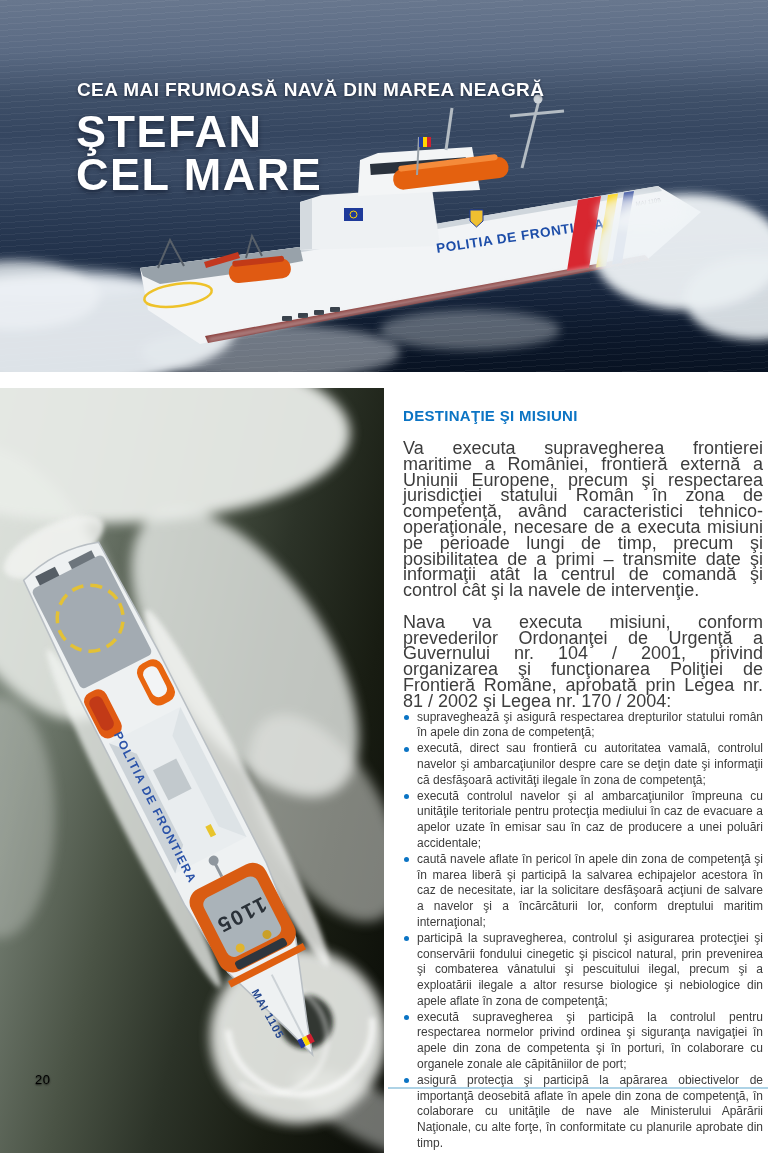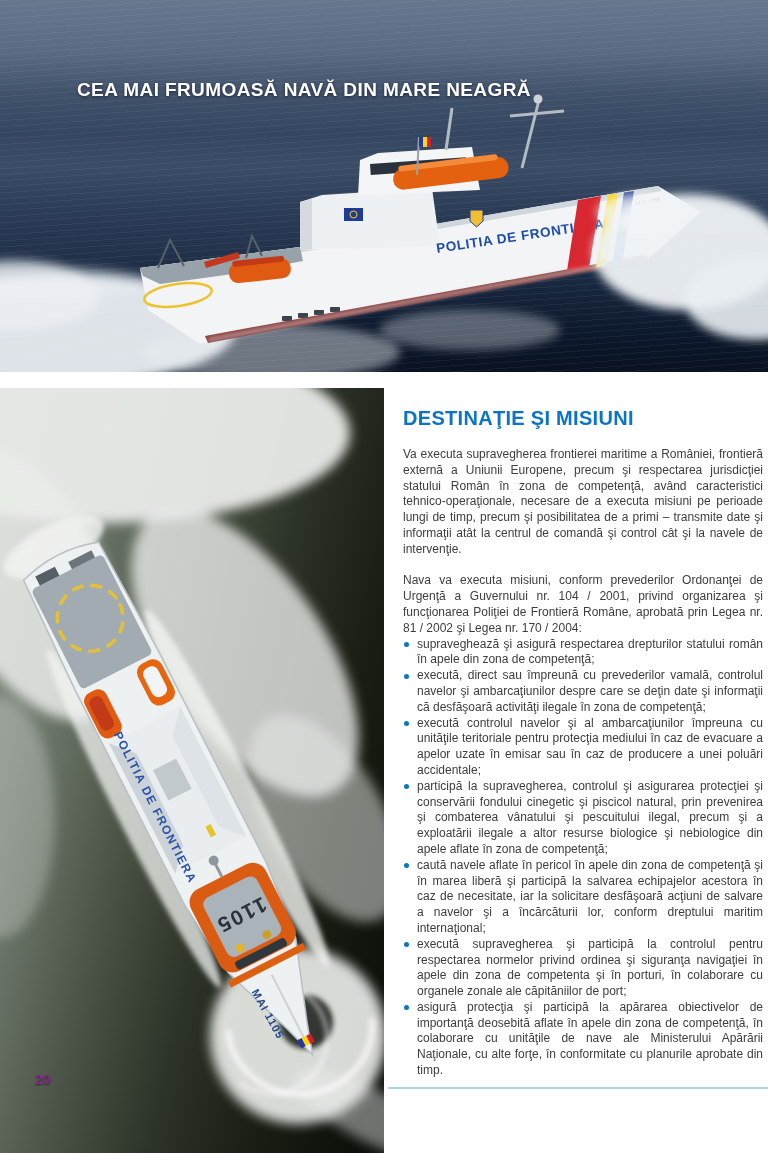--- a/index.html
+++ b/index.html
@@ -33,32 +33,32 @@
   }
   
   .aerial{
     position:absolute;left:0;top:388px;width:384px;height:765px;
     background:
       linear-gradient(103deg,#8d978d 0%,#707a6e 20%,#4a5345 40%,#2c3328 58%,#181c12 78%,#0a0c07 100%);
   }
   .aerial svg{position:absolute;left:0;top:0;width:100%;height:100%;}
   .page-number{
     position:absolute;left:35px;top:1072px;z-index:4;
-    color:#a21caf;font-size:13px;letter-spacing:.5px;
+    color:#000000;font-size:13px;letter-spacing:.5px;
     text-shadow:0 1px 2px rgba(0,0,0,.8);
   }
   
   .article{position:absolute;left:403px;top:407px;width:360px;}
   .article-heading{
     margin:0 0 17px 0;color:var(--accent);
-    font-size:20px;font-weight:bold;letter-spacing:.3px;
+    font-size:15px;font-weight:bold;letter-spacing:.3px;
   }
   .article p{
     margin:0 0 15.8px 0;color:var(--body-text);
-    font-size:12px;line-height:15.8px;text-align:justify;
+    font-size:18px;line-height:15.8px;text-align:justify;
   }
   .article p.no-gap{margin-bottom:0;}
   ul.missions{list-style:none;margin:0;padding:0;}
   ul.missions li{
     position:relative;padding-left:14px;color:var(--body-text);
     font-size:12px;line-height:15.8px;text-align:justify;
   }
   ul.missions li::before{
     content:"";position:absolute;left:1px;top:5.5px;width:5px;height:5px;
     border-radius:50%;background:var(--accent);
@@ -148,21 +148,25 @@
 
       <g filter="url(#b5)">
         <ellipse cx="688" cy="252" rx="95" ry="58" fill="#eef2f5" opacity=".95"></ellipse>
         <ellipse cx="642" cy="212" rx="45" ry="18" fill="#f2f5f7" opacity=".8"></ellipse>
         <ellipse cx="756" cy="298" rx="72" ry="42" fill="#e9eef2" opacity=".9"></ellipse>
         <ellipse cx="470" cy="330" rx="90" ry="20" fill="#e9eef2" opacity=".35"></ellipse>
       </g>
       <path d="M208,340 L645,258" stroke="#dfe7ec" stroke-width="3.5" opacity=".6" fill="none" filter="url(#b2)"></path>
     </svg>
 
-    <div class="kicker">CEA MAI FRUMOASĂ NAVĂ DIN MARE NEAGRĂ</div>
+    <div class="kicker">CEA MAI FRUMOASĂ NAVĂ DIN MAREA NEAGRĂ</div>
+    <div class="hero-title">
+      <div>ŞTEFAN</div>
+      <div>CEL MARE</div>
+    </div>
   </div>
 
   <div class="aerial">
     <svg viewBox="0 0 384 765" aria-hidden="true">
       <defs>
         <filter id="ab6" x="-60%" y="-60%" width="220%" height="220%">
             <feGaussianBlur stdDeviation="6"></feGaussianBlur>
           </filter>
         <filter id="ab3" x="-60%" y="-60%" width="220%" height="220%">
             <feGaussianBlur stdDeviation="2.5"></feGaussianBlur>
@@ -235,24 +239,24 @@
   </div>
 
   <div class="page-number">20</div>
 
   <div class="article">
     <h2 class="article-heading">DESTINAŢIE ŞI MISIUNI</h2>
     <p>Va executa supravegherea frontierei maritime a României, frontieră externă a Uniunii Europene, precum şi respectarea jurisdicţiei statului Român în zona de competenţă, având caracteristici tehnico-operaţionale, necesare de a executa misiuni pe perioade lungi de timp, precum şi posibilitatea de a primi – transmite date şi informaţii atât la centrul de comandă şi control cât şi la navele de intervenţie.</p>
     <p class="no-gap">Nava va executa misiuni, conform prevederilor Ordonanţei de Urgenţă a Guvernului nr. 104 / 2001, privind organizarea şi funcţionarea Poliţiei de Frontieră Române, aprobată prin Legea nr. 81 / 2002 şi Legea nr. 170 / 2004:</p>
     <ul class="missions">
         <li>supraveghează şi asigură respectarea drepturilor statului român în apele din zona de competenţă;</li>
-        <li>execută, direct sau împreună cu prevederilor vamală, controlul navelor şi ambarcaţiunilor despre care se deţin date şi informaţii că desfăşoară activităţi ilegale în zona de competenţă;</li>
+        <li>execută, direct sau frontieră cu autoritatea vamală, controlul navelor şi ambarcaţiunilor despre care se deţin date şi informaţii că desfăşoară activităţi ilegale în zona de competenţă;</li>
         <li>execută controlul navelor şi al ambarcaţiunilor împreuna cu unităţile teritoriale pentru protecţia mediului în caz de evacuare a apelor uzate în emisar sau în caz de producere a unei poluări accidentale;</li>
+        <li>caută navele aflate în pericol în apele din zona de competenţă şi în marea liberă şi participă la salvarea echipajelor acestora în caz de necesitate, iar la solicitare desfăşoară acţiuni de salvare a navelor şi a încărcăturii lor, conform dreptului maritim internaţional;</li>
         <li>participă la supravegherea, controlul şi asigurarea protecţiei şi conservării fondului cinegetic şi piscicol natural, prin prevenirea şi combaterea vânatului şi pescuitului ilegal, precum şi a exploatării ilegale a altor resurse biologice şi nebiologice din apele aflate în zona de competenţă;</li>
-        <li>caută navele aflate în pericol în apele din zona de competenţă şi în marea liberă şi participă la salvarea echipajelor acestora în caz de necesitate, iar la solicitare desfăşoară acţiuni de salvare a navelor şi a încărcăturii lor, conform dreptului maritim internaţional;</li>
         <li>execută supravegherea şi participă la controlul pentru respectarea normelor privind ordinea şi siguranţa navigaţiei în apele din zona de competenta şi în porturi, în colaborare cu organele zonale ale căpităniilor de port;</li>
         <li>asigură protecţia şi participă la apărarea obiectivelor de importanţă deosebită aflate în apele din zona de competenţă, în colaborare cu unităţile de nave ale Ministerului Apărării Naţionale, cu alte forţe, în conformitate cu planurile aprobate din timp.</li>
       </ul>
   </div>
 
   <div class="bottom-rule"></div>
 
 </div>
 
 </body></html>

